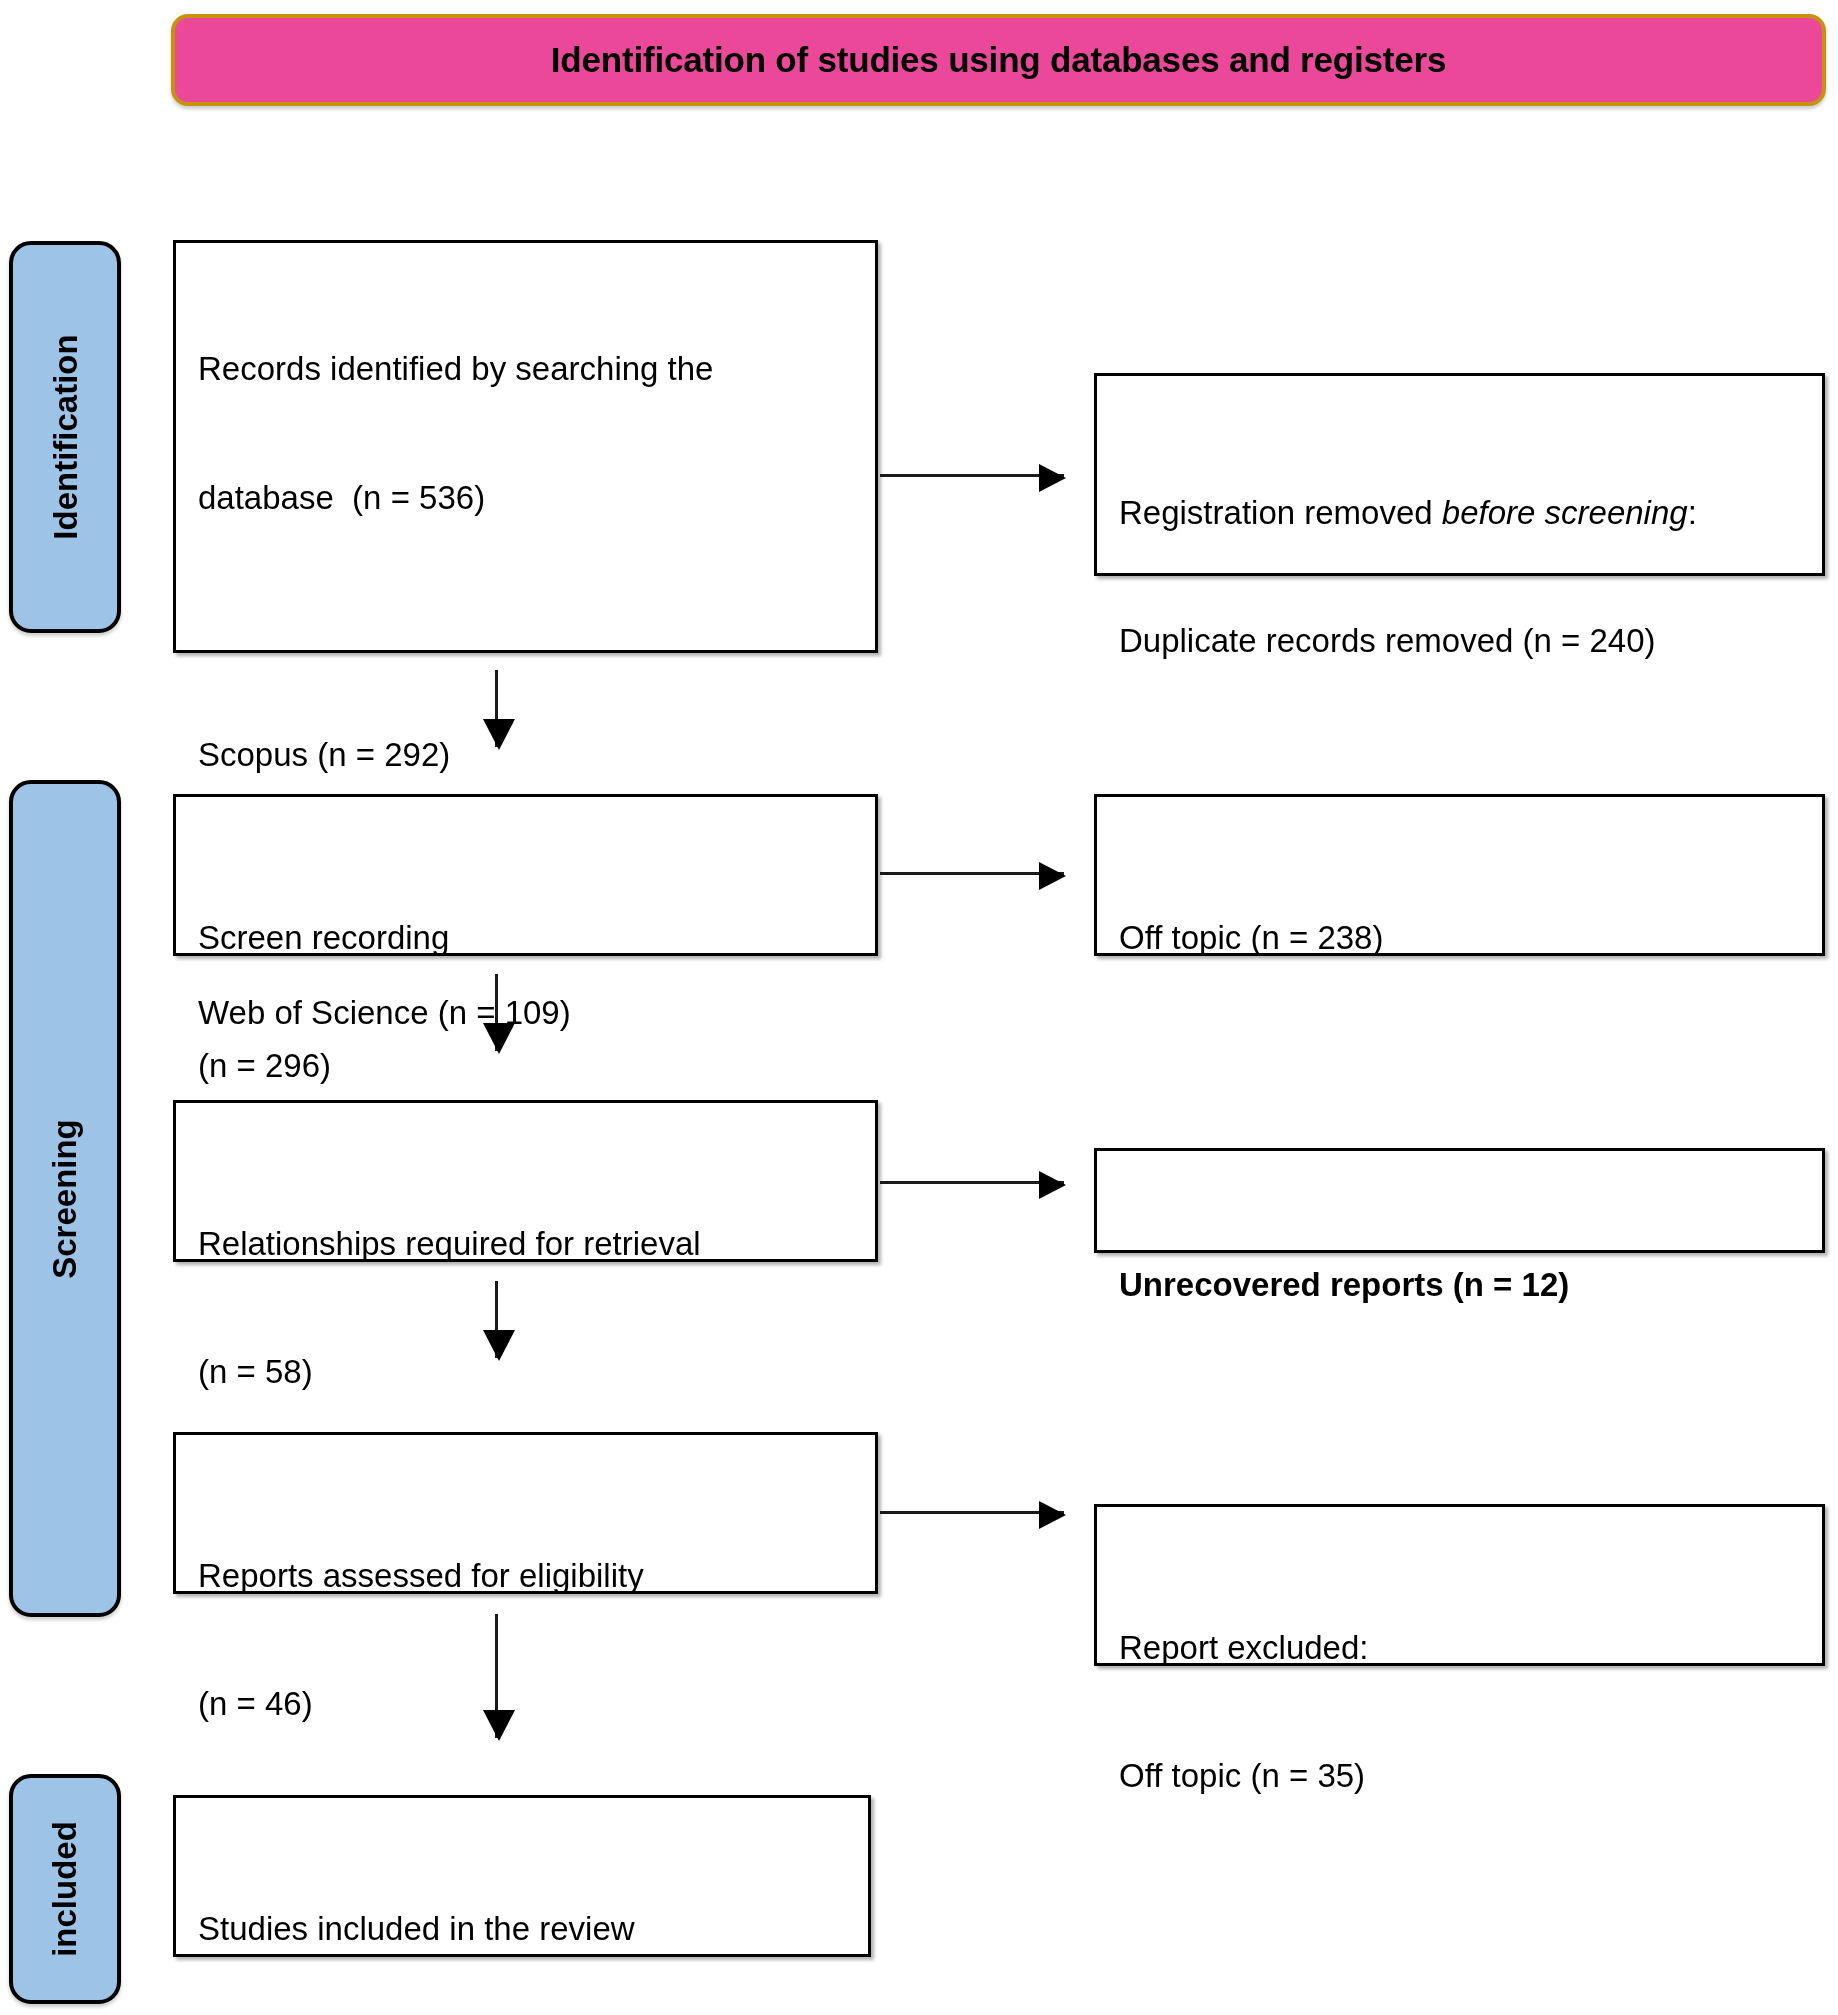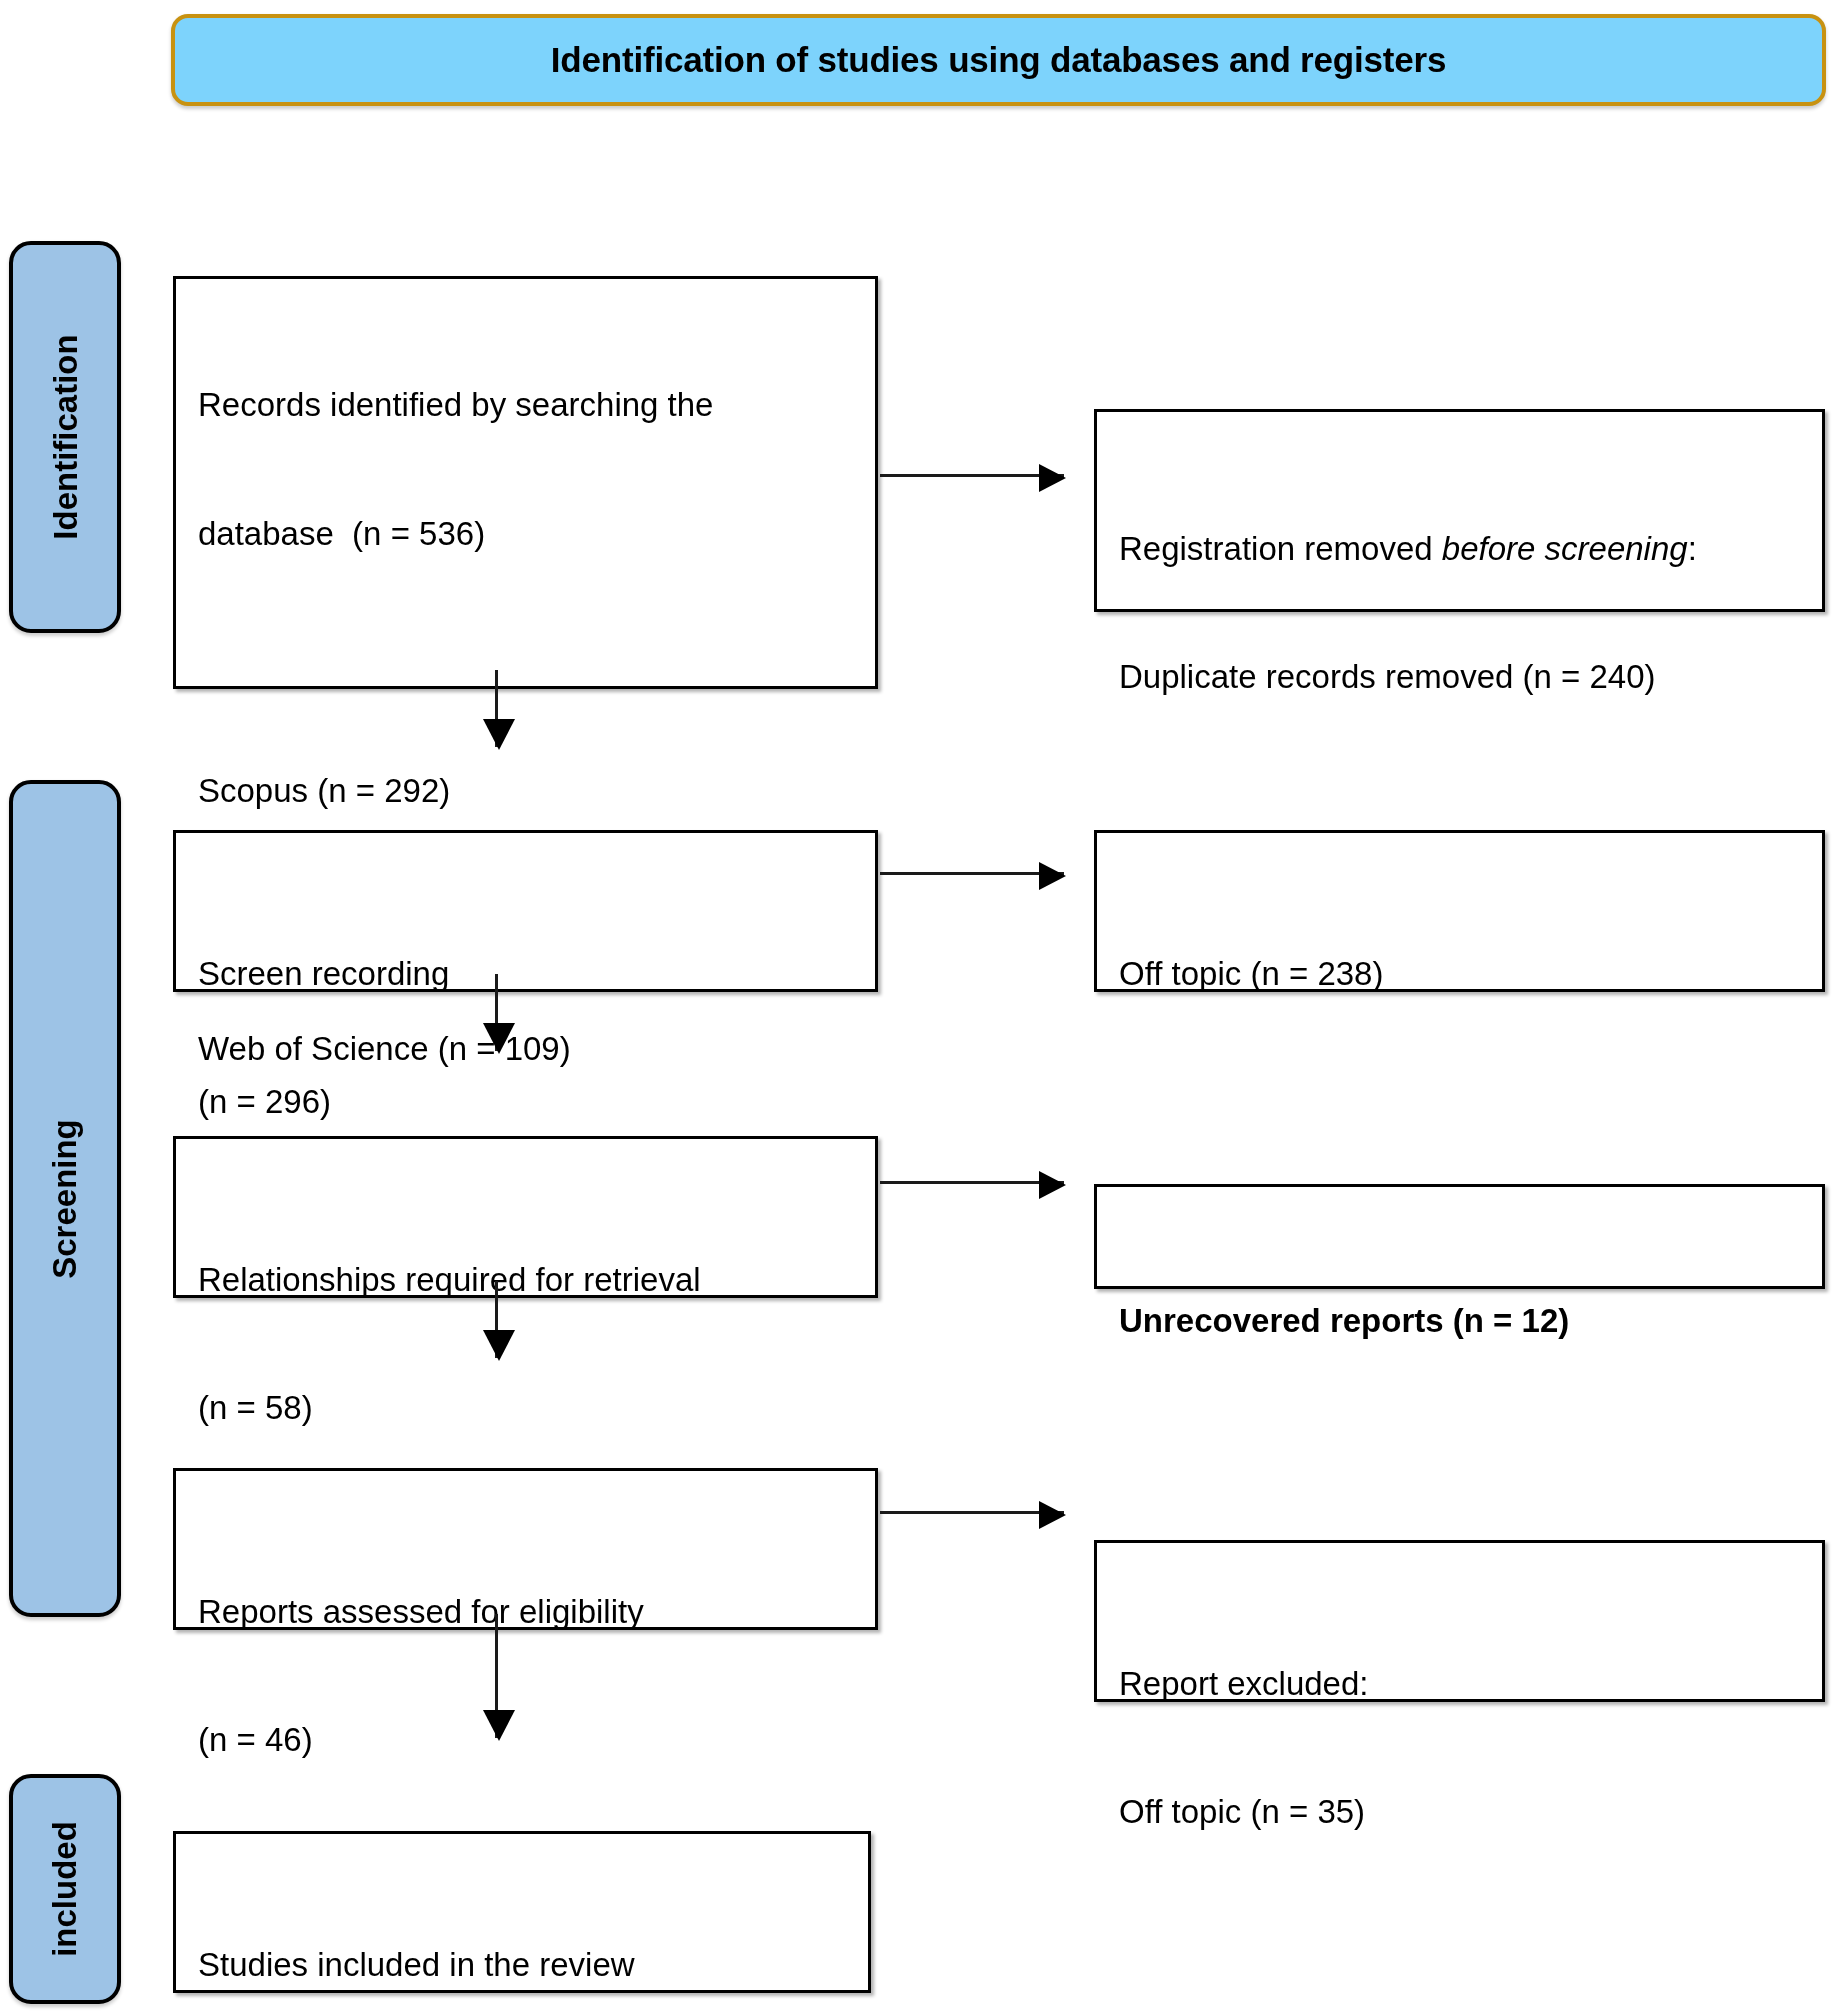--- a/index.html
+++ b/index.html
@@ -19,21 +19,21 @@
     overflow: hidden;
   }
 
   
   .banner {
     position: absolute;
     left: 171px;
     top: 14.4px;
     width: 1655px;
     height: 92px;
-    background: #7dd3fc;
+    background: #ec4899;
     border: 4.6px solid #C89211;
     border-radius: 17px;
     box-sizing: border-box;
     display: flex;
     align-items: center;
     justify-content: center;
     box-shadow: 0 2.6px 3.9px rgba(0,0,0,0.20);
   }
   .banner-text {
     font-size: 35px;
@@ -66,21 +66,20 @@
   }
 
   
   .box {
     position: absolute;
     background: #ffffff;
     border: 3.9px solid #000000;
     box-sizing: border-box;
     box-shadow: 2.6px 3.3px 3.3px rgba(0,0,0,0.30);
     padding: 19.6px 19.6px 15.7px 22px;
-    margin-top: 36px;
   }
   .box-text {
     font-size: 33px;
     line-height: 1.30;
     color: #000000;
     white-space: pre-wrap;
   }
   .box-text em {
     font-style: italic;
   }

